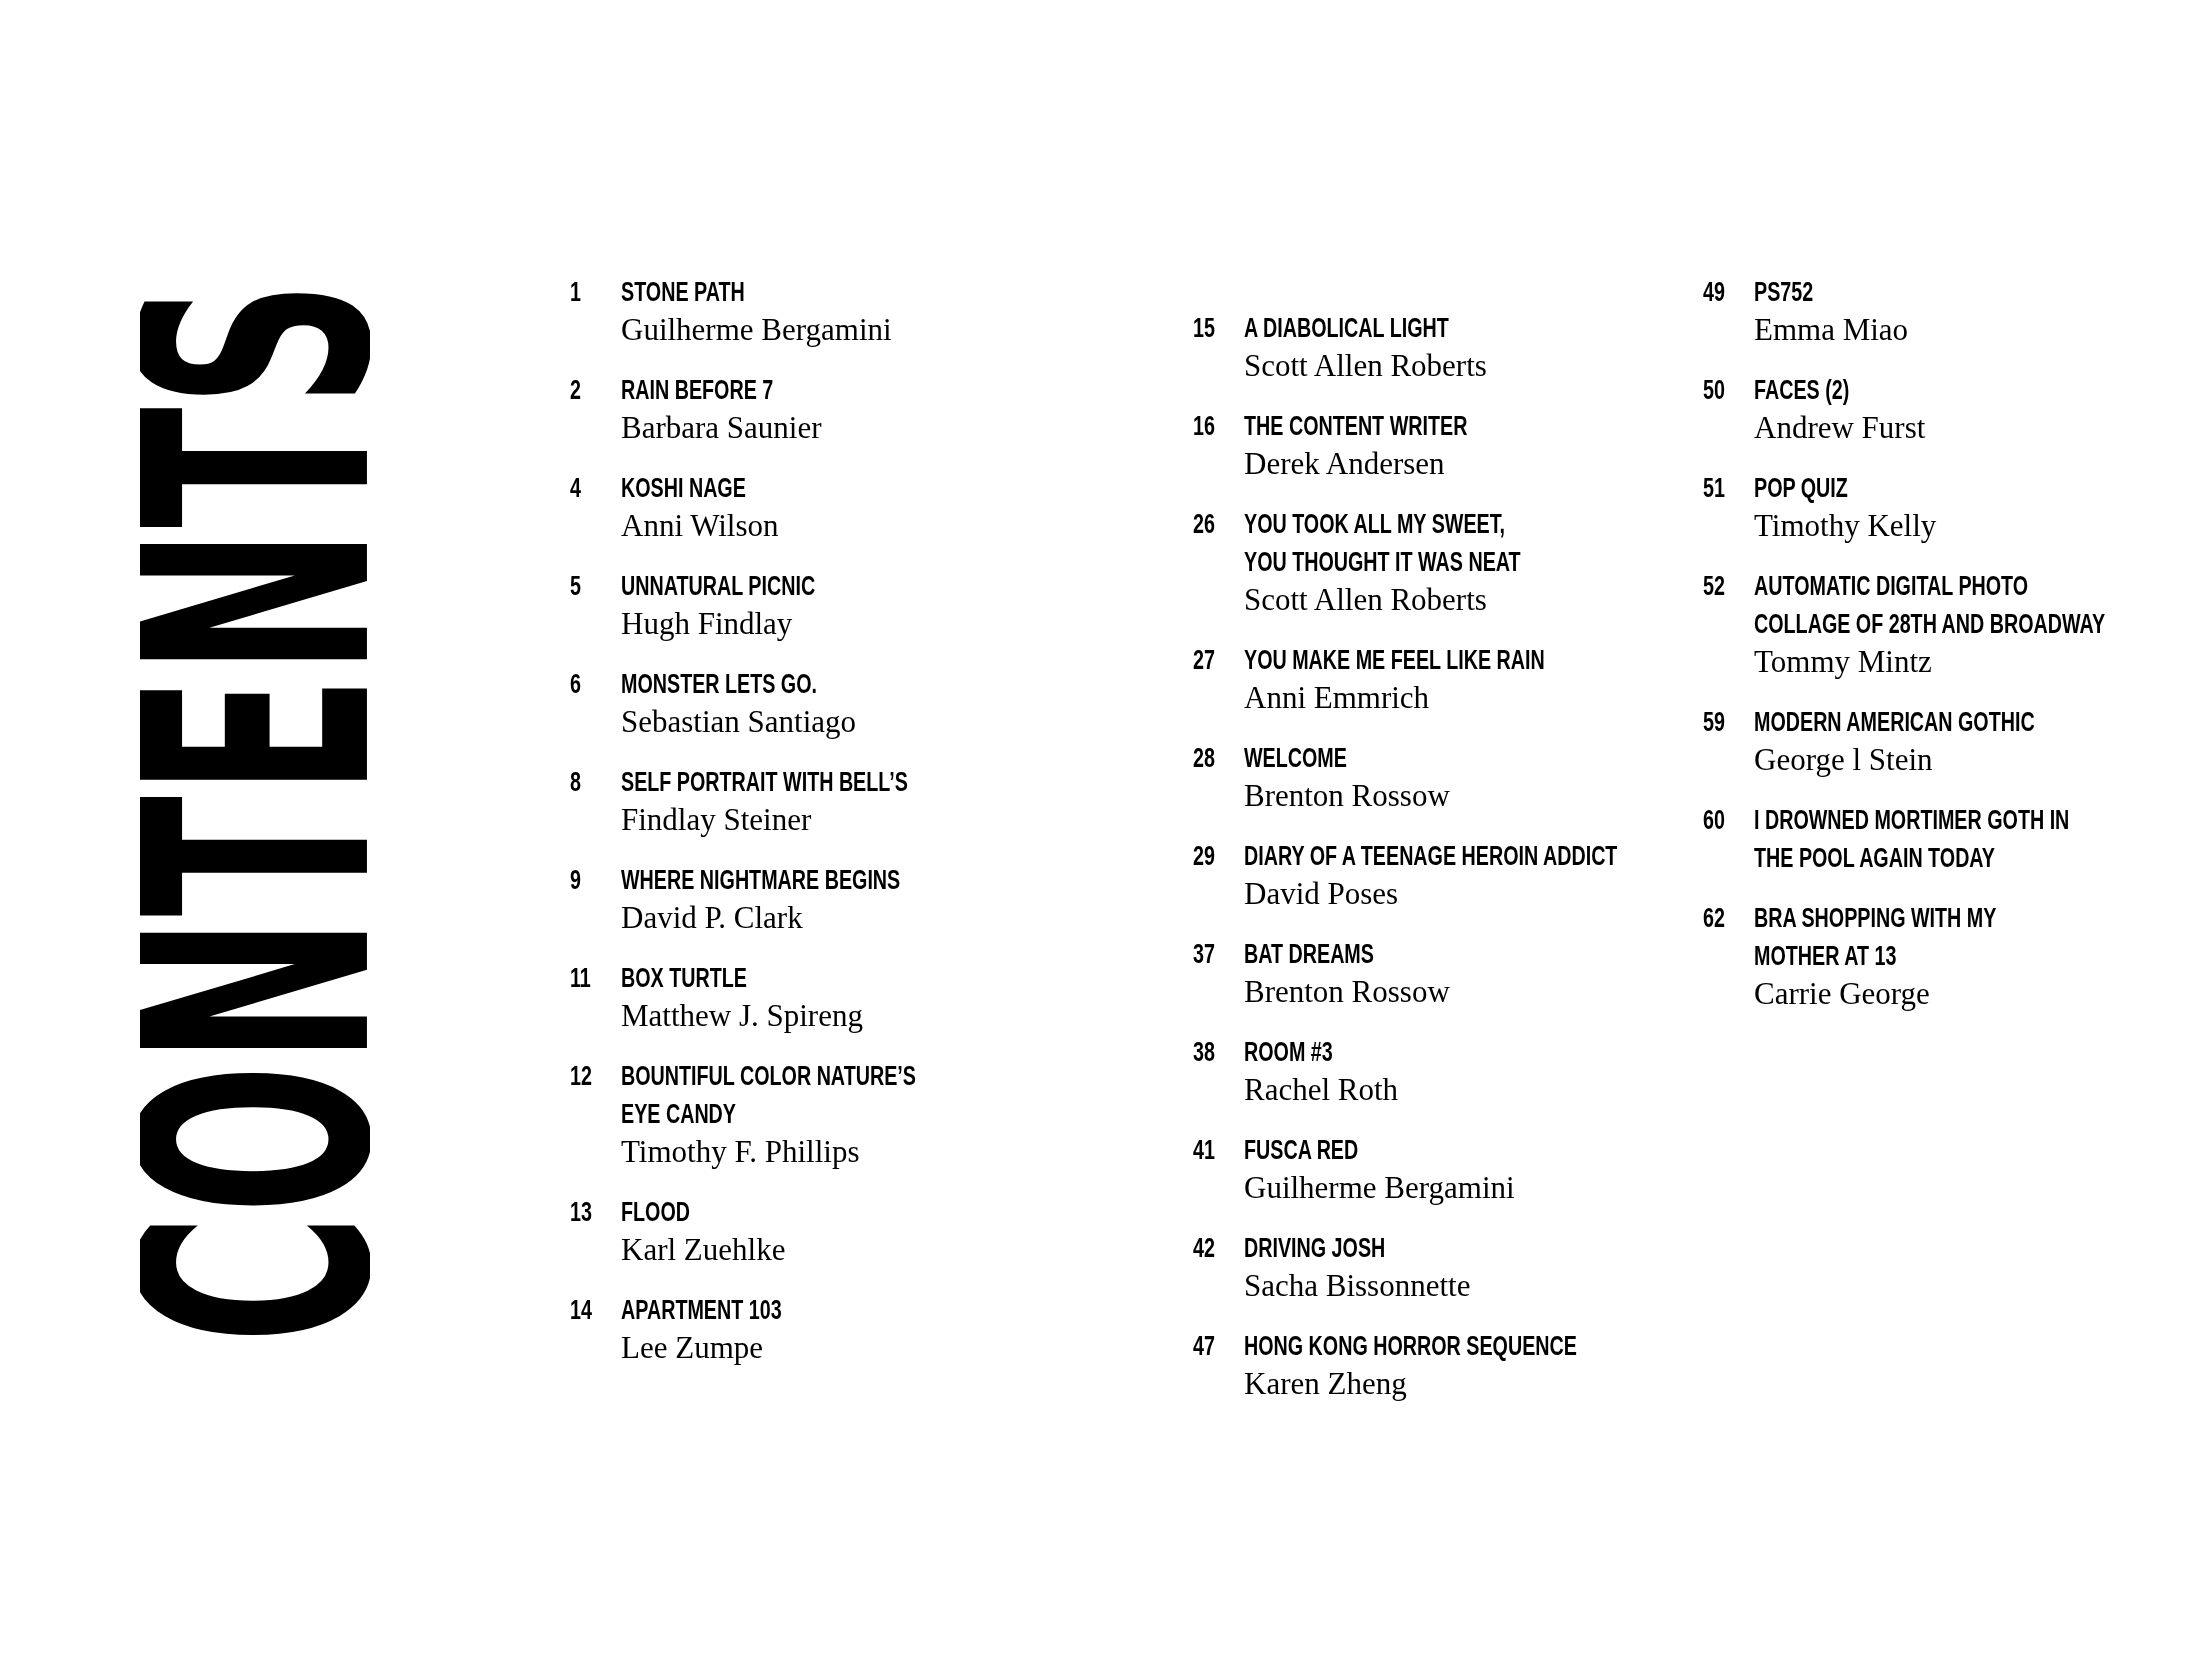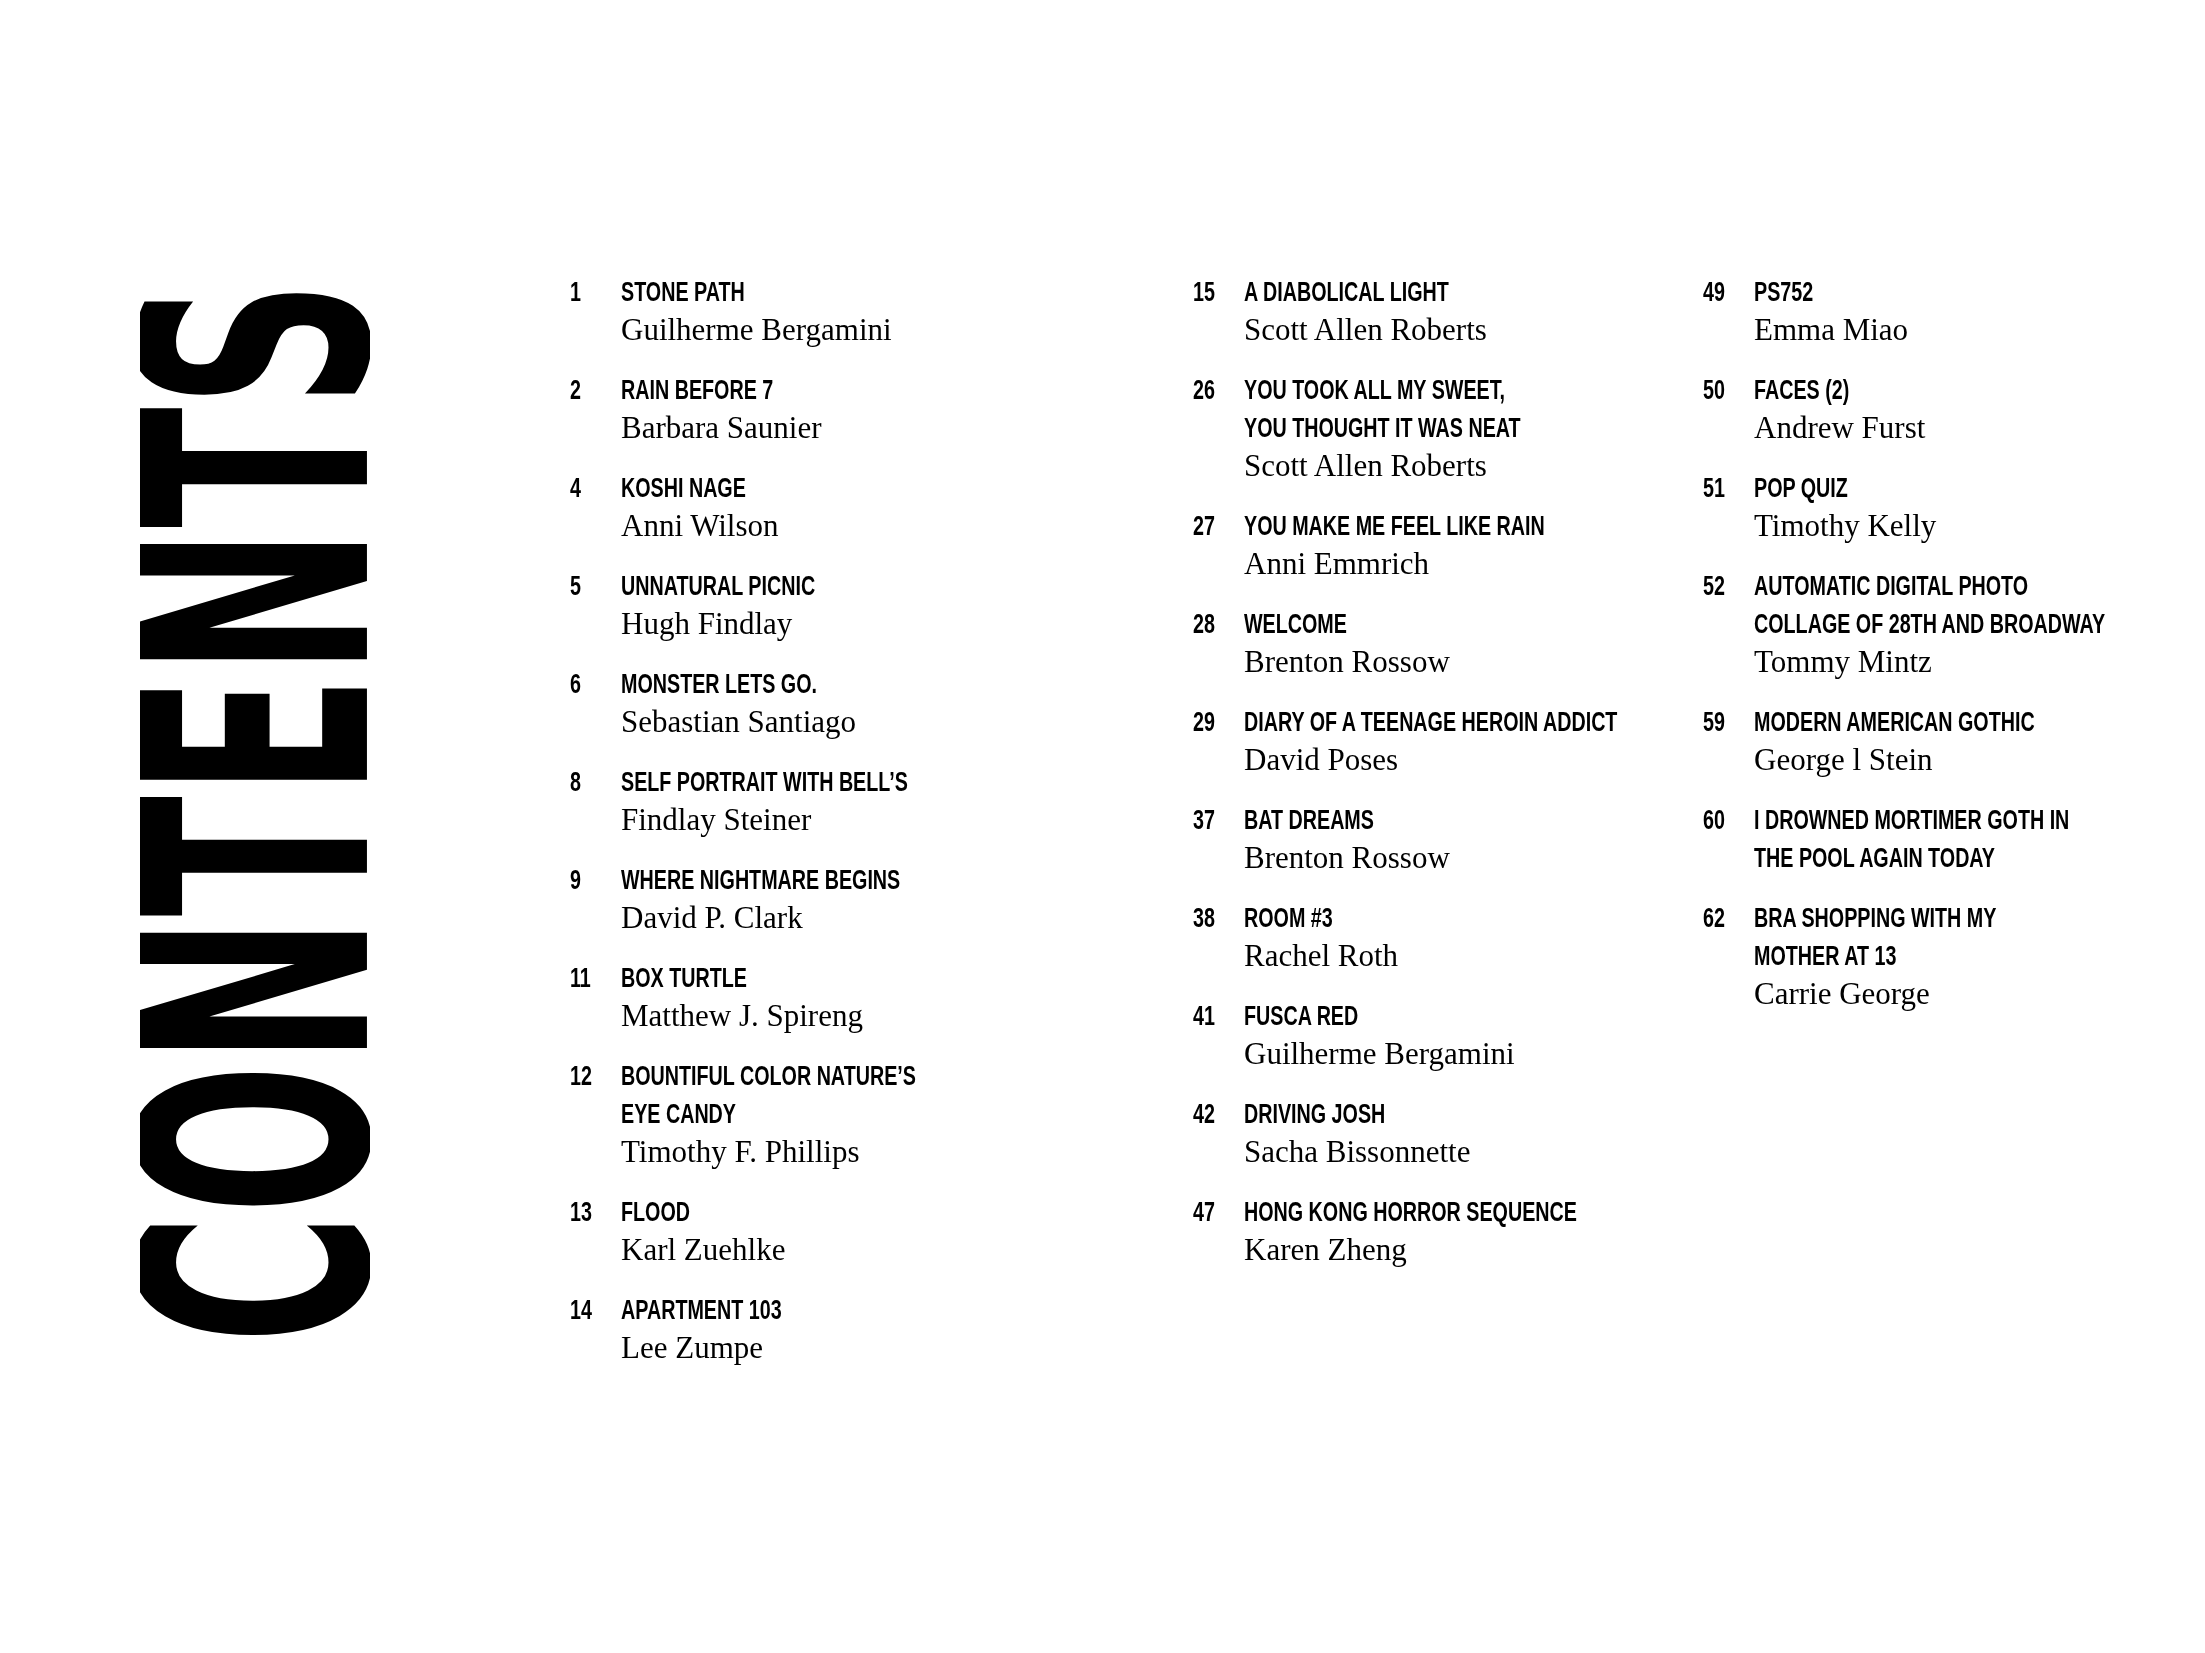--- a/index.html
+++ b/index.html
@@ -27,21 +27,21 @@
     font-family: "DejaVu Sans", sans-serif;
     font-weight: 700;
     fill: #000000;
   }
   .col {
     position: absolute;
     top: 273px;
     width: 527px;
   }
   .col-1 { left: 570px; }
-  .col-2 { left: 1193px; }
+  .col-2 { left: 1193px; margin-top: 36px; }
   .col-3 { left: 1661px; margin-left: 42px; }
   .entry {
     display: grid;
     grid-template-columns: 51px 1fr;
     margin-bottom: 22px;
   }
   .num, .title {
     font-weight: 700;
     font-size: 27px;
     line-height: 38px;
@@ -201,20 +201,31 @@
         </div>
         <div class="body">
           <div class="title">
             <span>A DIABOLICAL LIGHT</span>
           </div>
           <div class="author">Scott Allen Roberts</div>
         </div>
       </div>
       <div class="entry">
         <div class="num">
+          <span>16</span>
+        </div>
+        <div class="body">
+          <div class="title">
+            <span>THE CONTENT WRITER</span>
+          </div>
+          <div class="author">Derek Andersen</div>
+        </div>
+      </div>
+      <div class="entry">
+        <div class="num">
           <span>26</span>
         </div>
         <div class="body">
           <div class="title">
             <span>YOU TOOK ALL MY SWEET,
 YOU THOUGHT IT WAS NEAT</span>
           </div>
           <div class="author">Scott Allen Roberts</div>
         </div>
       </div>

